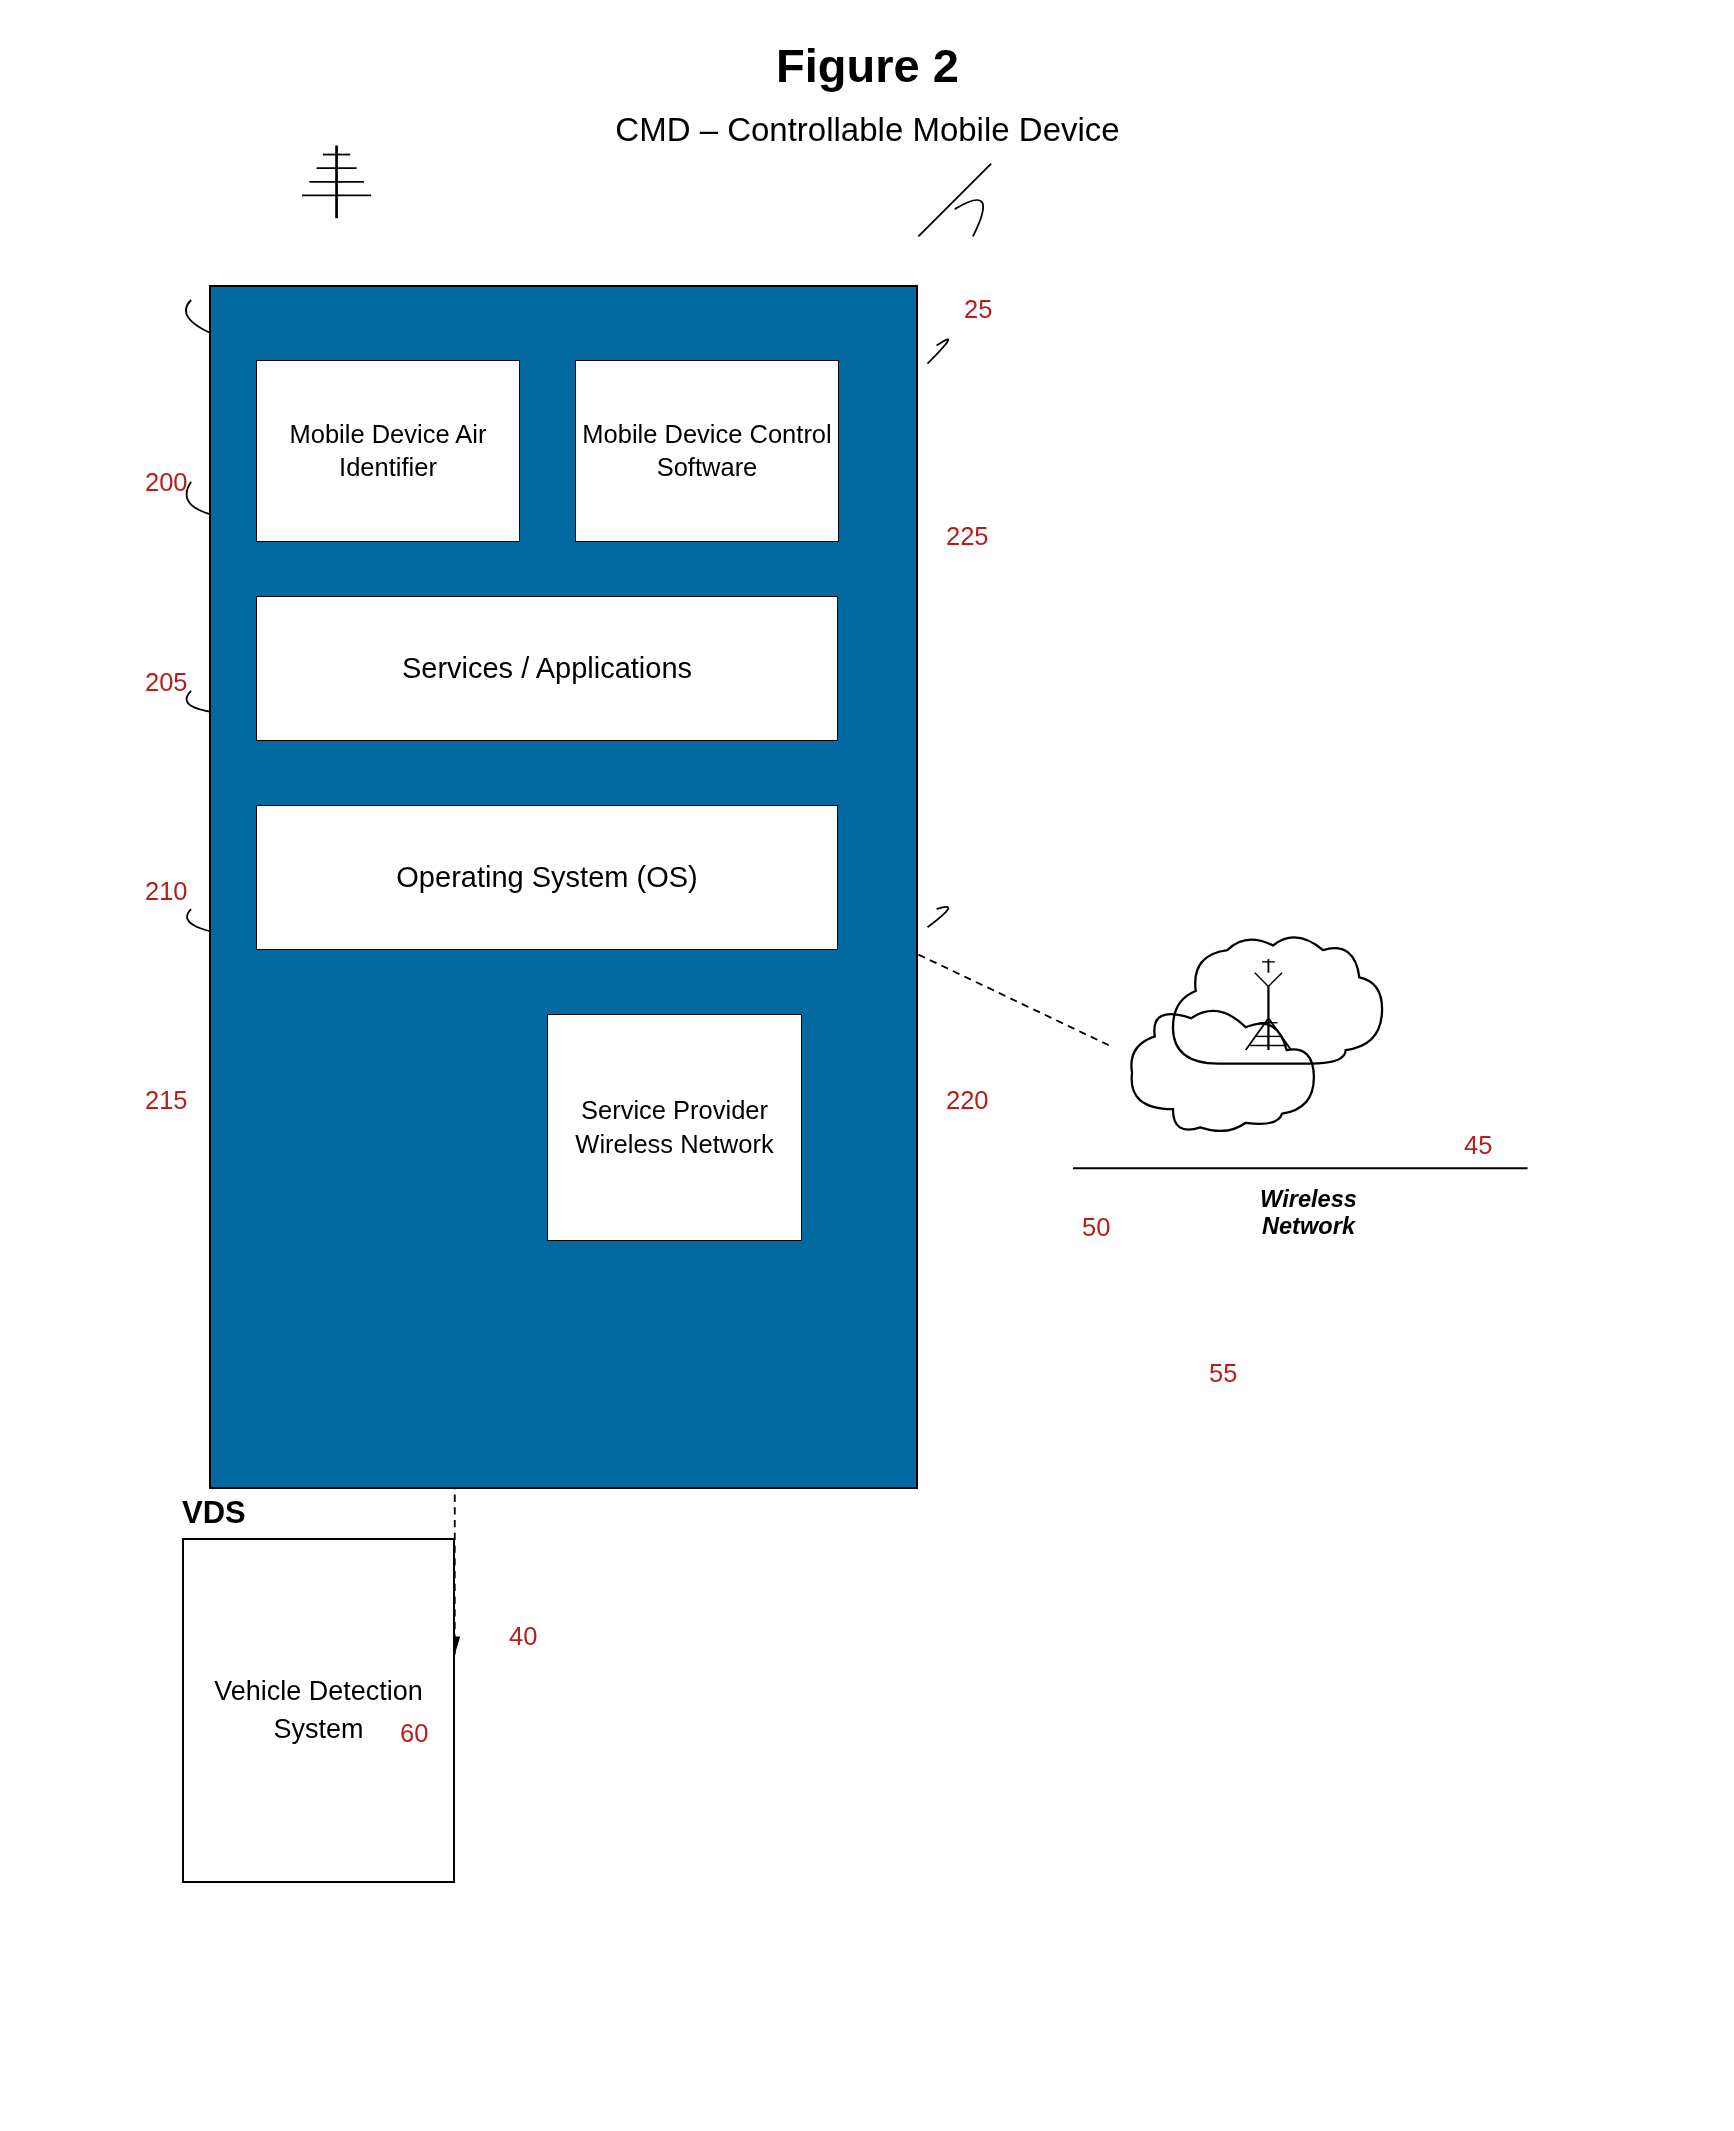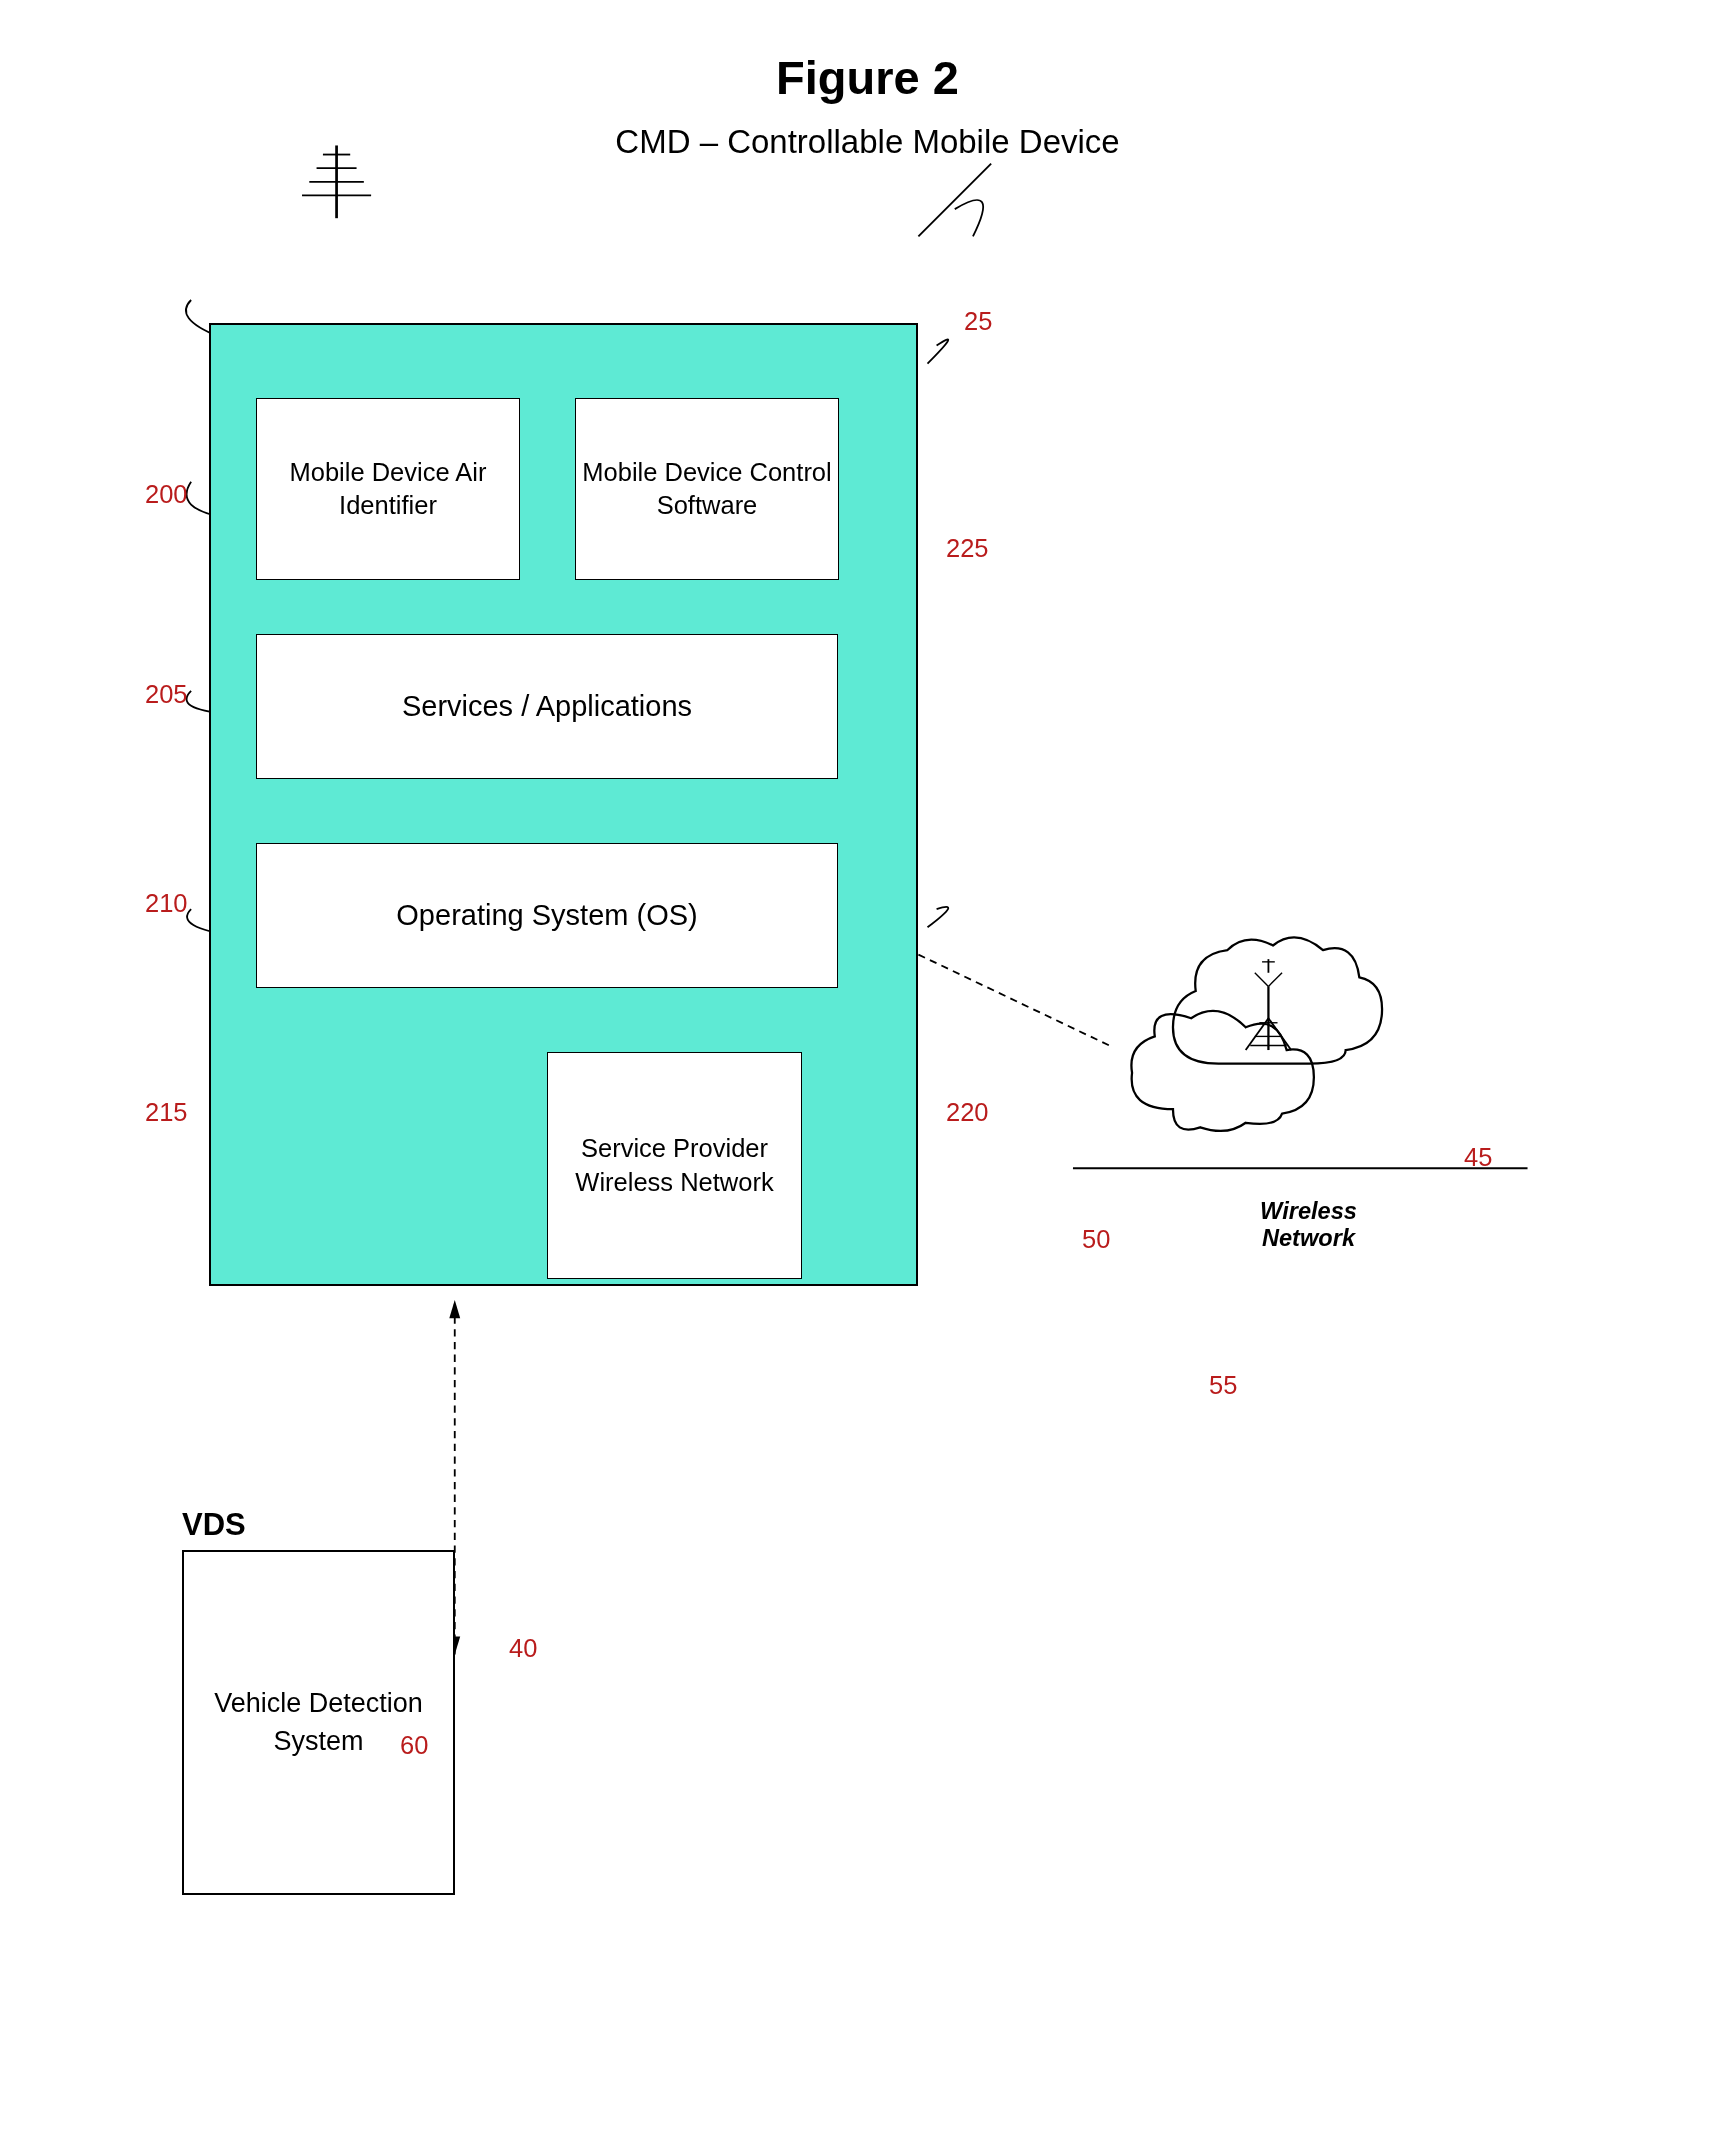--- a/index.html
+++ b/index.html
@@ -8,42 +8,42 @@
       font-family: Arial, sans-serif;
       width: 1735px;
       min-height: 2131px;
       position: relative;
       overflow: hidden;
     }
     .page-title {
       text-align: center;
       font-size: 47px;
       font-weight: bold;
-      padding-top: 50px;
+      padding-top: 38px;
       margin-bottom: 18px;
     }
     .subtitle {
       text-align: center;
       font-size: 33px;
       margin-bottom: 55px;
     }
     .diagram-area {
       position: relative;
       width: 1735px;
       height: 1909px;
     }
     
     .cmd-box {
       position: absolute;
       left: 209px;
-      top: 107px;
+      top: 81px;
       width: 709px;
-      height: 963px;
+      height: 1204px;
       border: 2.7px solid #000;
-      background: #5eead4;
+      background: #0369a1;
     }
     
     .inner-box {
       position: absolute;
       border: 1.8px solid #000;
       background: #fff;
       display: flex;
       align-items: center;
       justify-content: center;
       text-align: center;

